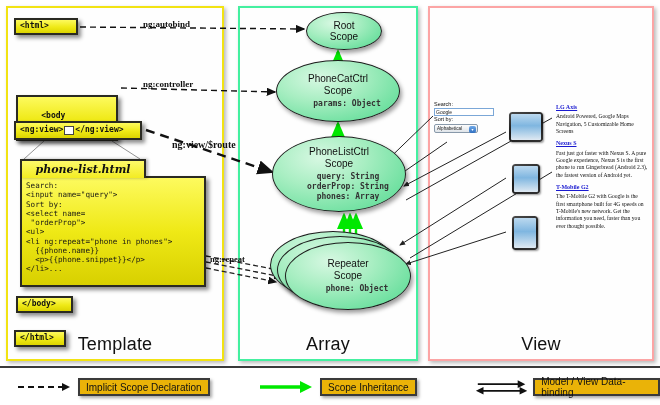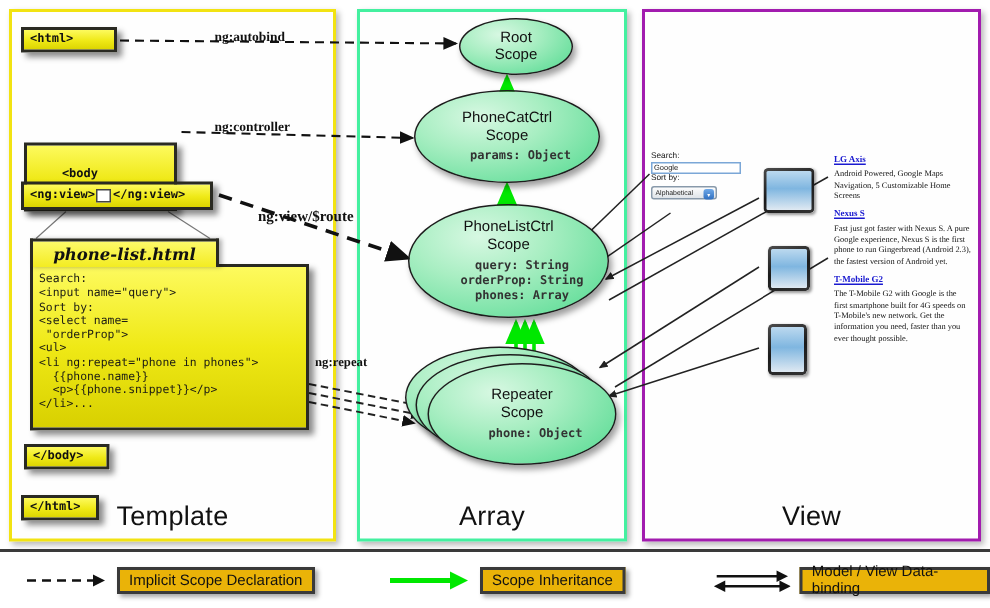--- a/index.html
+++ b/index.html
@@ -29,21 +29,21 @@
     border: 2px solid #f2e312;
     box-shadow: 2px 2px 4px rgba(0,0,0,0.28);
   }
   #panel-model {
     left: 238px; top: 6px; width: 180px; height: 355px;
     border: 2px solid #44f0a0;
     box-shadow: 2px 2px 4px rgba(0,0,0,0.28);
   }
   #panel-view {
     left: 428px; top: 6px; width: 226px; height: 355px;
-    border: 2px solid #a21caf;
+    border: 2px solid #fca5a5;
     box-shadow: 2px 2px 4px rgba(0,0,0,0.28);
   }
   .panel-label {
     position: absolute;
     bottom: 4px;
     width: 100%;
     text-align: center;
     font-size: 18px;
     color: #111;
     letter-spacing: 0.2px;
@@ -199,21 +199,21 @@
     position: absolute;
     font-family: Liberation Serif, serif;
     font-weight: bold;
     color: #111;
     background: transparent;
     white-space: nowrap;
   }
   #lbl-autobind   { left: 143px; top: 19px;  font-size: 9px; }
   #lbl-controller { left: 143px; top: 79px;  font-size: 9px; }
   #lbl-ngview     { left: 172px; top: 139px; font-size: 10px; }
-  #lbl-ngrepeat   { left: 210px; top: 236px; font-size: 8.5px; }
+  #lbl-ngrepeat   { left: 210px; top: 254px; font-size: 8.5px; }
 
   
   #wires { position: absolute; left:0; top:0; width:660px; height:405px; pointer-events:none; }
 
   
   #legend {
     position: absolute; left: 0; top: 366px; width: 660px; height: 39px;
     border-top: 2px solid #3a3a3a;
     background: #ffffff;
   }

